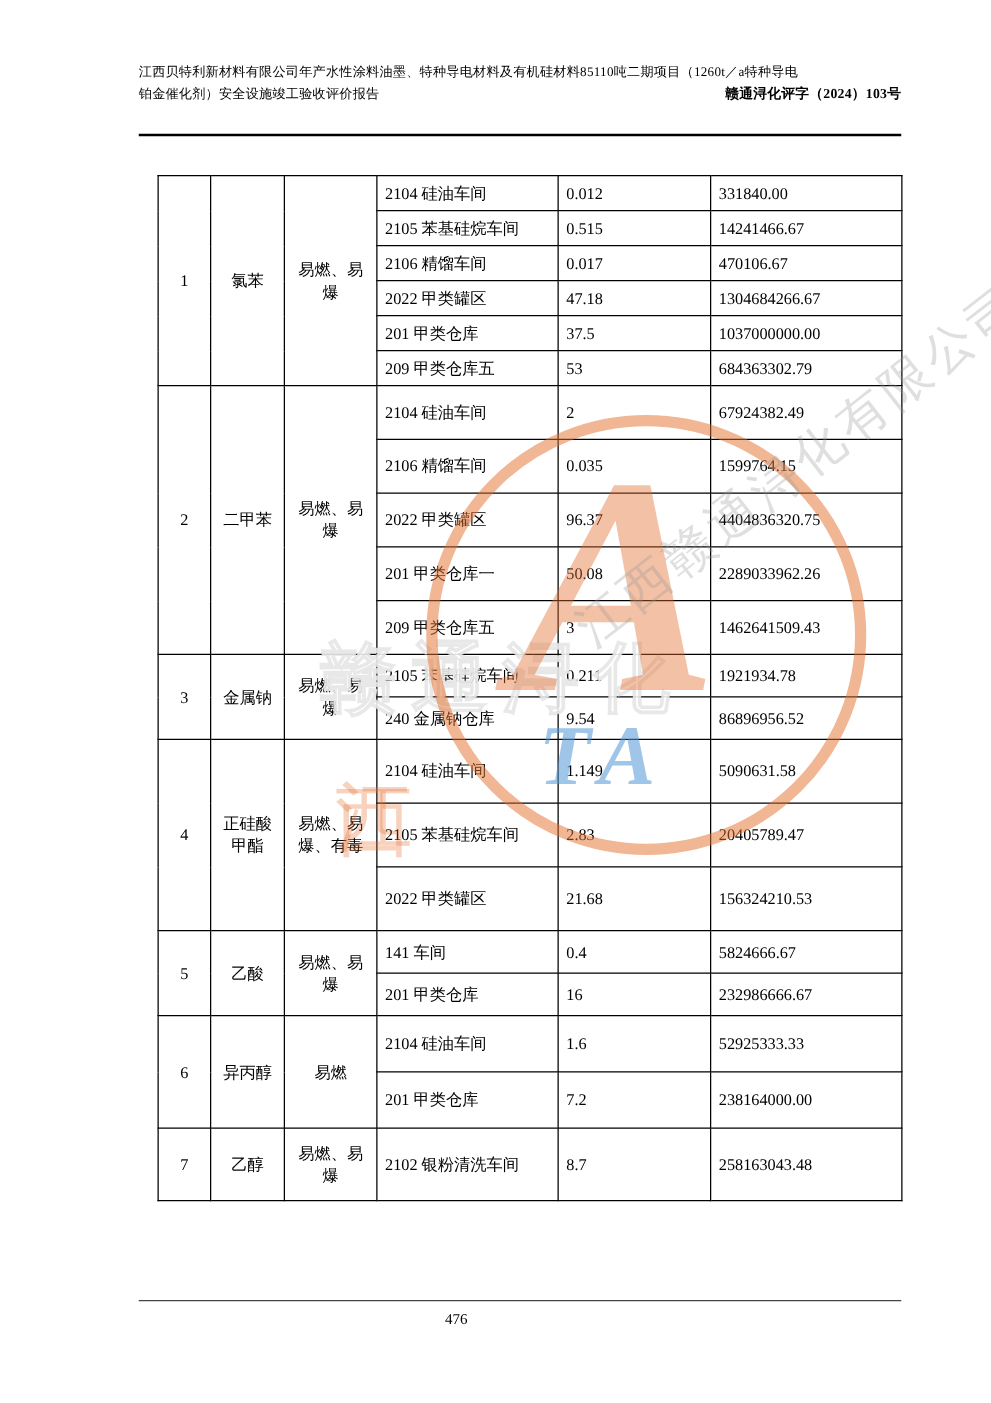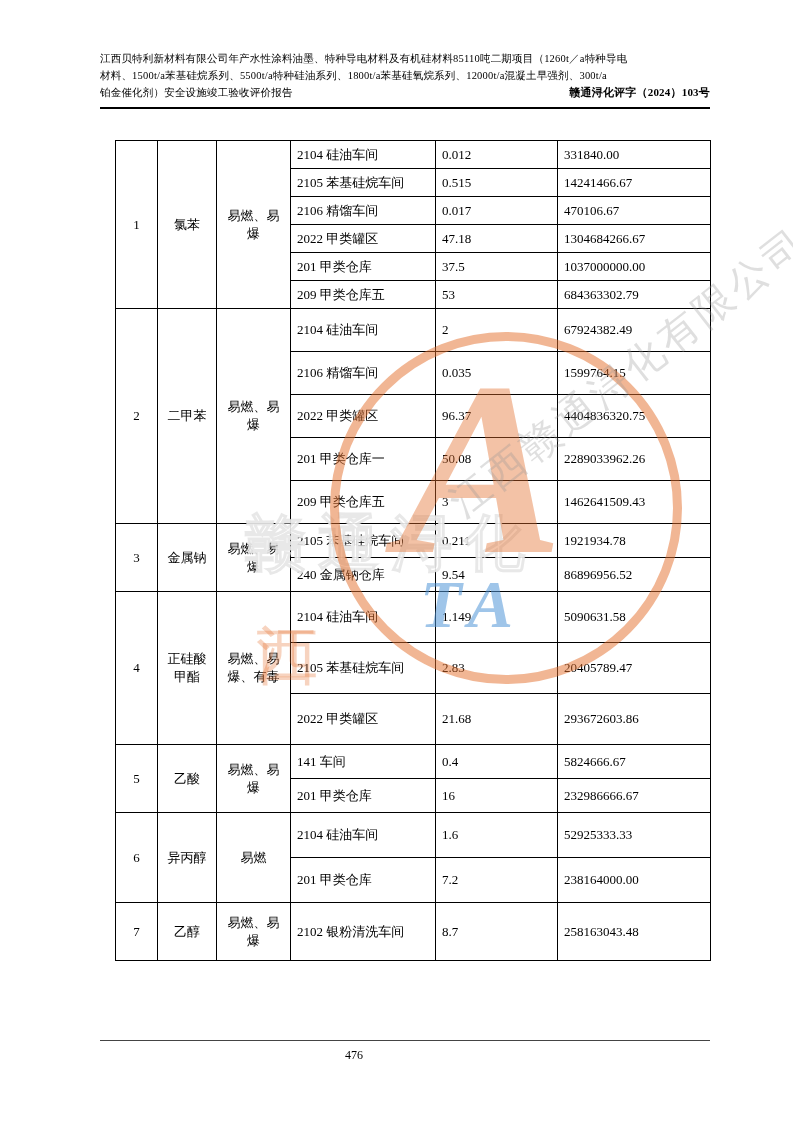--- a/index.html
+++ b/index.html
@@ -4,21 +4,21 @@
 <style>
   * { margin:0; padding:0; box-sizing:border-box; }
   html,body { width:793px; height:1122px; }
   body {
     background:#ffffff;
     font-family:"Liberation Serif","DejaVu Serif",serif;
     color:#000;
     position:relative;
     overflow:hidden;
   }
-  .page { position:absolute; inset:0; }
+  .page { position:absolute; inset:0;margin-left:11px; }
 
   
   .header {
     position:absolute; left:100px; top:50px; width:610px;
     font-size:10.5px; line-height:17px; letter-spacing:0.2px;
   }
   .header-line3 { display:flex; justify-content:space-between; align-items:flex-start; }
   .doc-no { font-weight:bold; font-size:11px; white-space:nowrap; }
   .header-rule {
     position:absolute; left:100px; top:107px; width:610px;
@@ -77,21 +77,20 @@
     text-align:center; font-size:12px;
   }
 </style>
 </head>
 <body>
 
 <div class="page">
 
   <div class="header">
     <div>江西贝特利新材料有限公司年产水性涂料油墨、特种导电材料及有机硅材料85110吨二期项目（1260t／a特种导电</div>
-    <div>材料、1500t/a苯基硅烷系列、5500t/a特种硅油系列、1800t/a苯基硅氧烷系列、12000t/a混凝土早强剂、300t/a</div>
     <div class="header-line3">
       <span>铂金催化剂）安全设施竣工验收评价报告</span>
       <span class="doc-no">赣通浔化评字（2024）103号</span>
     </div>
   </div>
   <div class="header-rule"></div>
 
   <div class="table-wrap">
     <table id="main-table">
       <colgroup>
@@ -186,21 +185,21 @@
             <td class="cell-left">5090631.58</td>
           </tr>
           <tr style="height: 51px;">
             <td class="cell-left">2105 苯基硅烷车间</td>
             <td class="cell-left">2.83</td>
             <td class="cell-left">20405789.47</td>
           </tr>
           <tr style="height: 51px;">
             <td class="cell-left">2022 甲类罐区</td>
             <td class="cell-left">21.68</td>
-            <td class="cell-left">293672603.86</td>
+            <td class="cell-left">156324210.53</td>
           </tr>
           <tr style="height: 34px;">
             <td class="cell-center" rowspan="2">5</td>
             <td class="cell-center" rowspan="2">乙酸</td>
             <td class="cell-center" rowspan="2">易燃、易爆</td>
             <td class="cell-left">141 车间</td>
             <td class="cell-left">0.4</td>
             <td class="cell-left">5824666.67</td>
           </tr>
           <tr style="height: 34px;">

